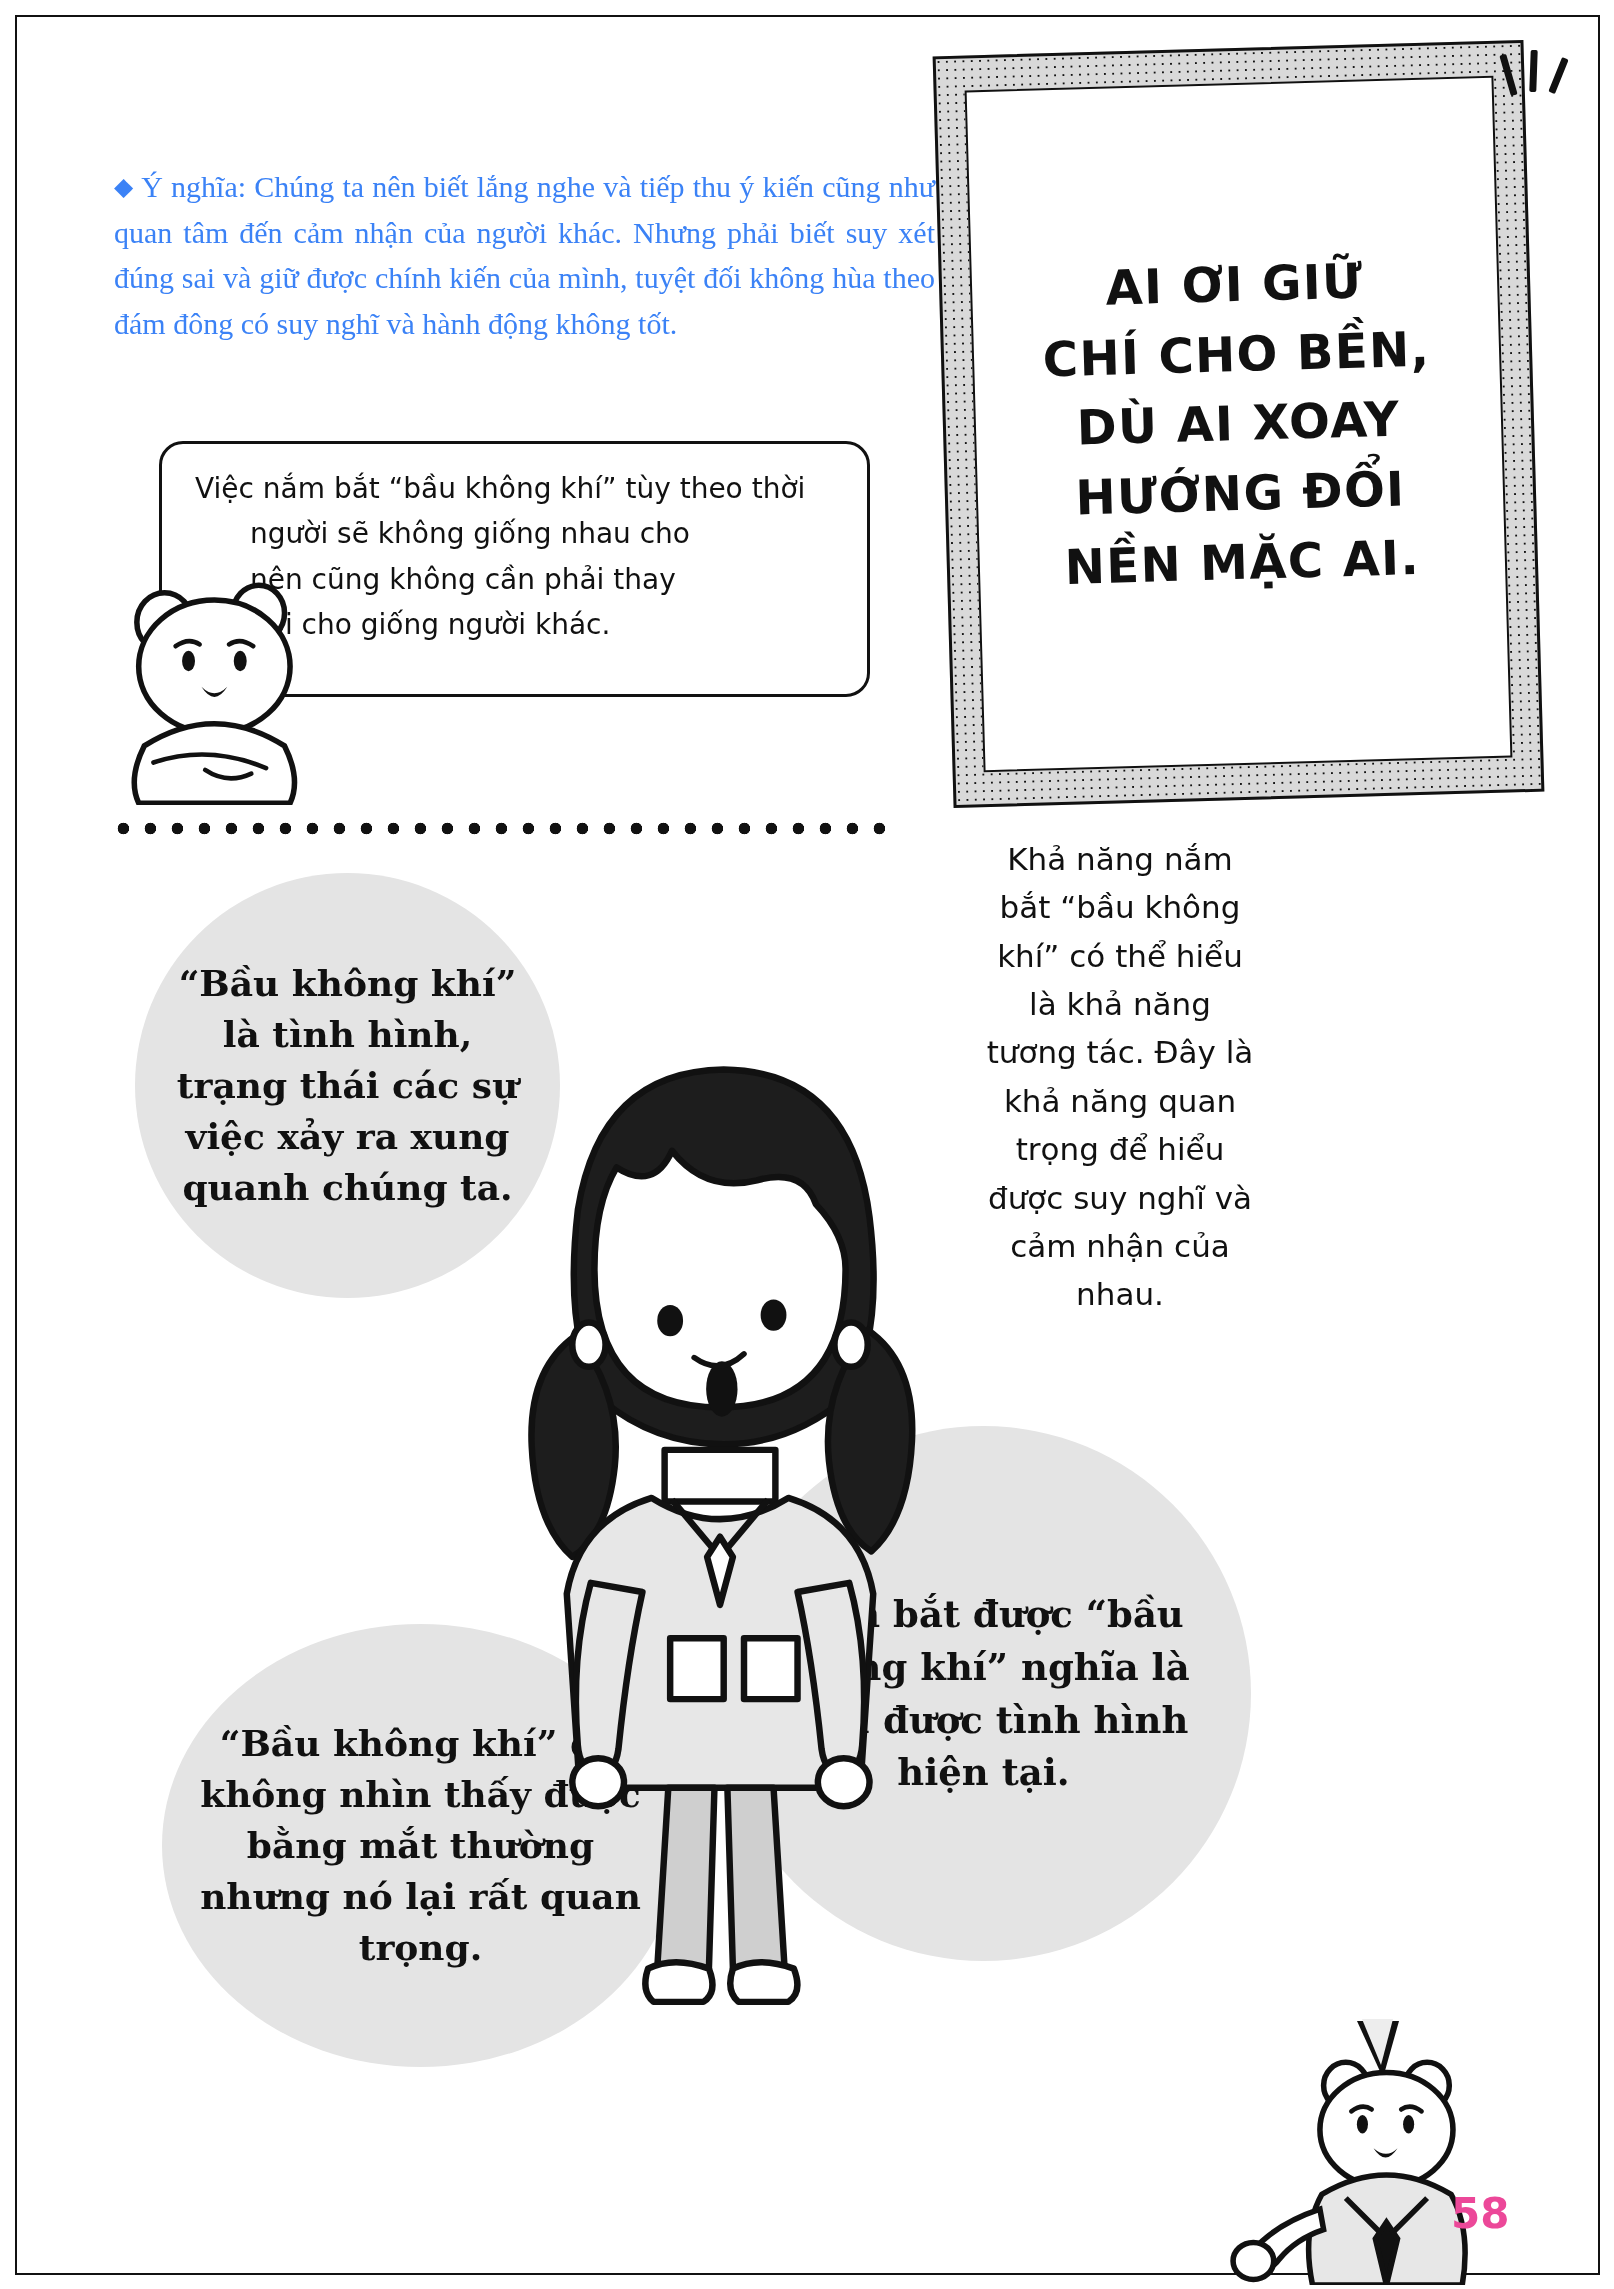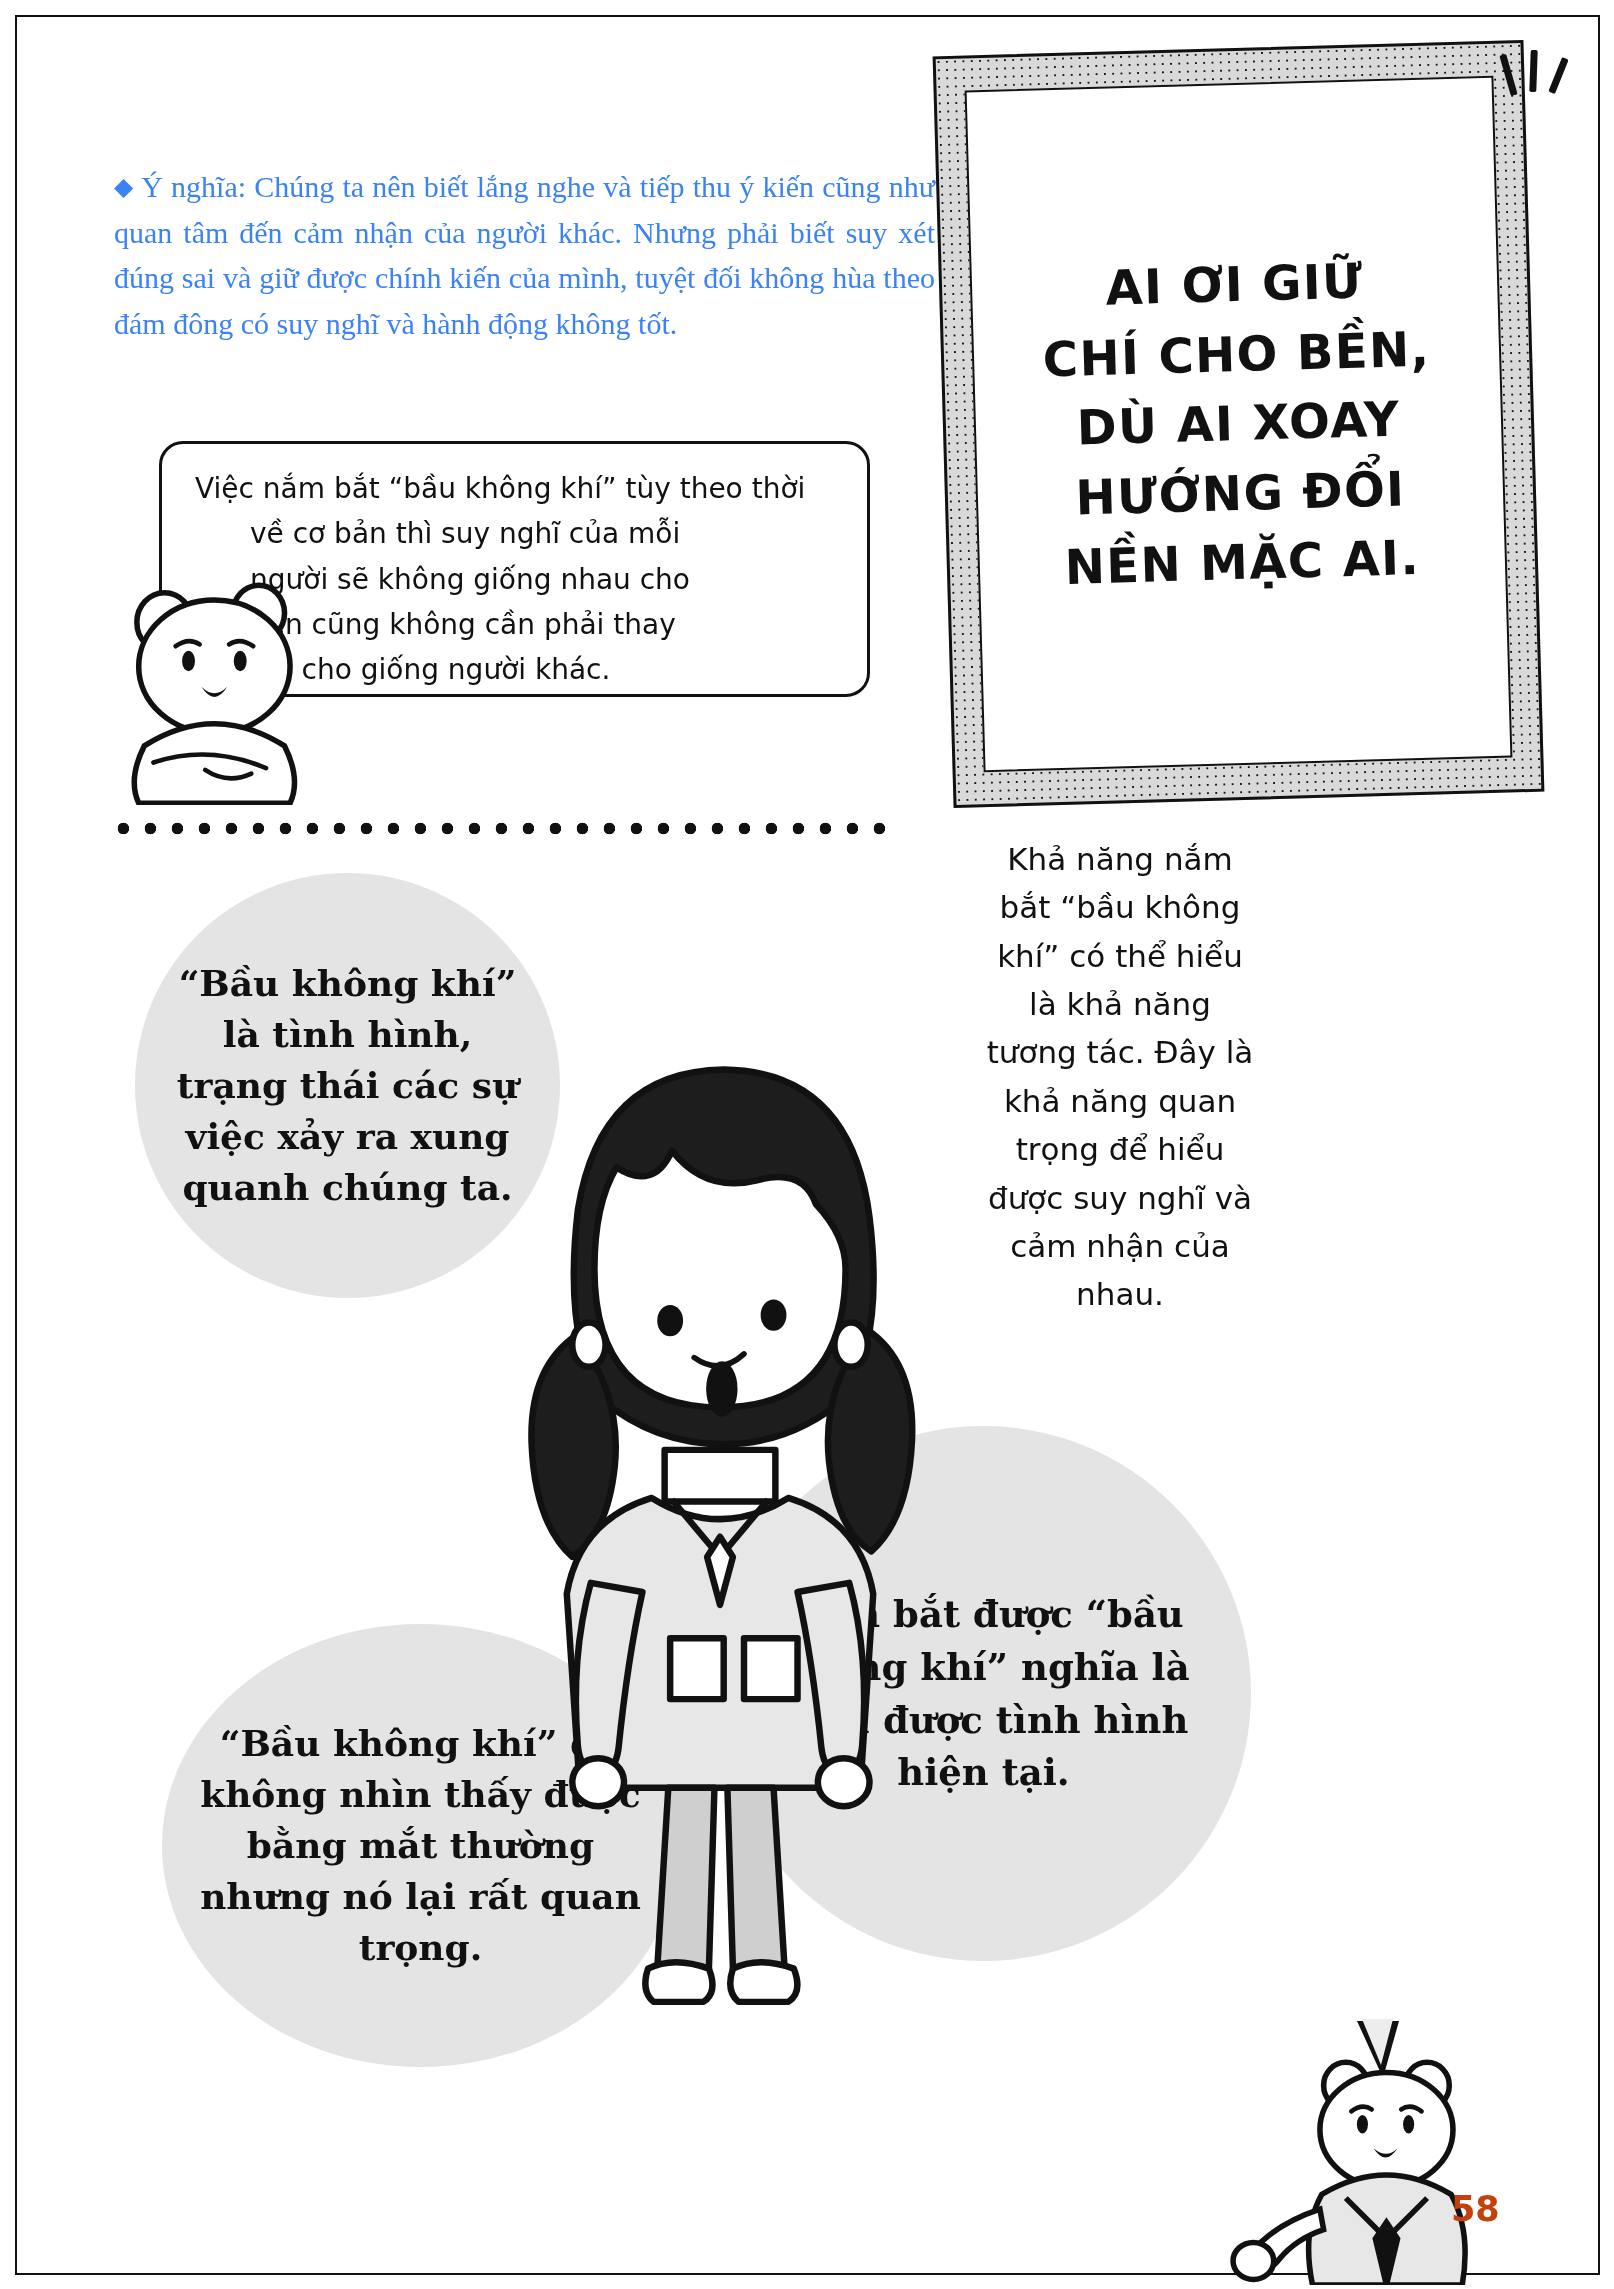--- a/index.html
+++ b/index.html
@@ -229,22 +229,22 @@
     border-top: 46px solid #ededed;
   }
 
   
   .pagenum {
     position: absolute;
     left: 1451px;
     top: 2189px;
     font-family: "DejaVu Sans", sans-serif;
     font-weight: bold;
-    font-size: 35px;
-    color: #c2410c;
+    font-size: 42px;
+    color: #ec4899;
   }
 
   
   .girl { position: absolute; left: 480px; top: 992px; width: 480px; height: 1057px; }
   .bear-big { position: absolute; left: 1209px; top: 2054px; width: 305px; height: 231px; }
 </style>
 </head>
 <body>
 
 <div class="page">
@@ -265,21 +265,20 @@
     </div>
   </div>
   <div class="sparkle">
     <span></span>
       <span></span>
       <span></span>
   </div>
 
   <div class="bearbox">
     <p class="ind">Việc nắm bắt “bầu không khí” tùy theo thời</p>
-    <p class="shift">về cơ bản thì suy nghĩ của mỗi</p>
     <p class="shift">người sẽ không giống nhau cho</p>
     <p class="shift">nên cũng không cần phải thay</p>
     <p class="shift">đổi cho giống người khác.</p>
   </div>
 
   <svg class="bear-small" viewBox="0 0 240 260">
     <g fill="#fff" stroke="#111" stroke-width="6">
       <ellipse cx="48" cy="62" rx="30" ry="32"></ellipse>
       <ellipse cx="150" cy="52" rx="28" ry="30"></ellipse>
       <ellipse cx="102" cy="110" rx="82" ry="72"></ellipse>

